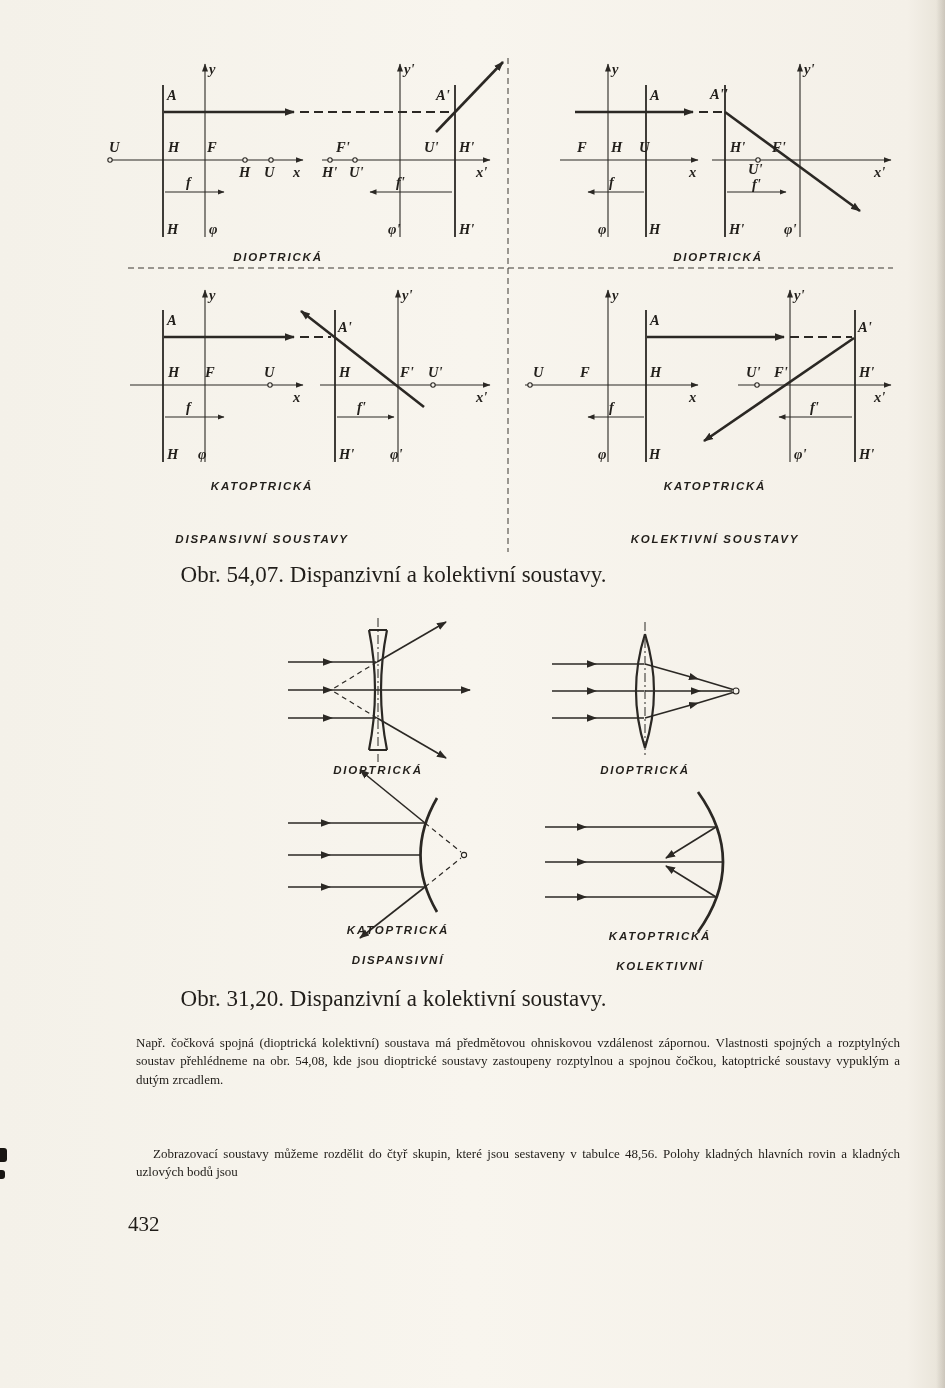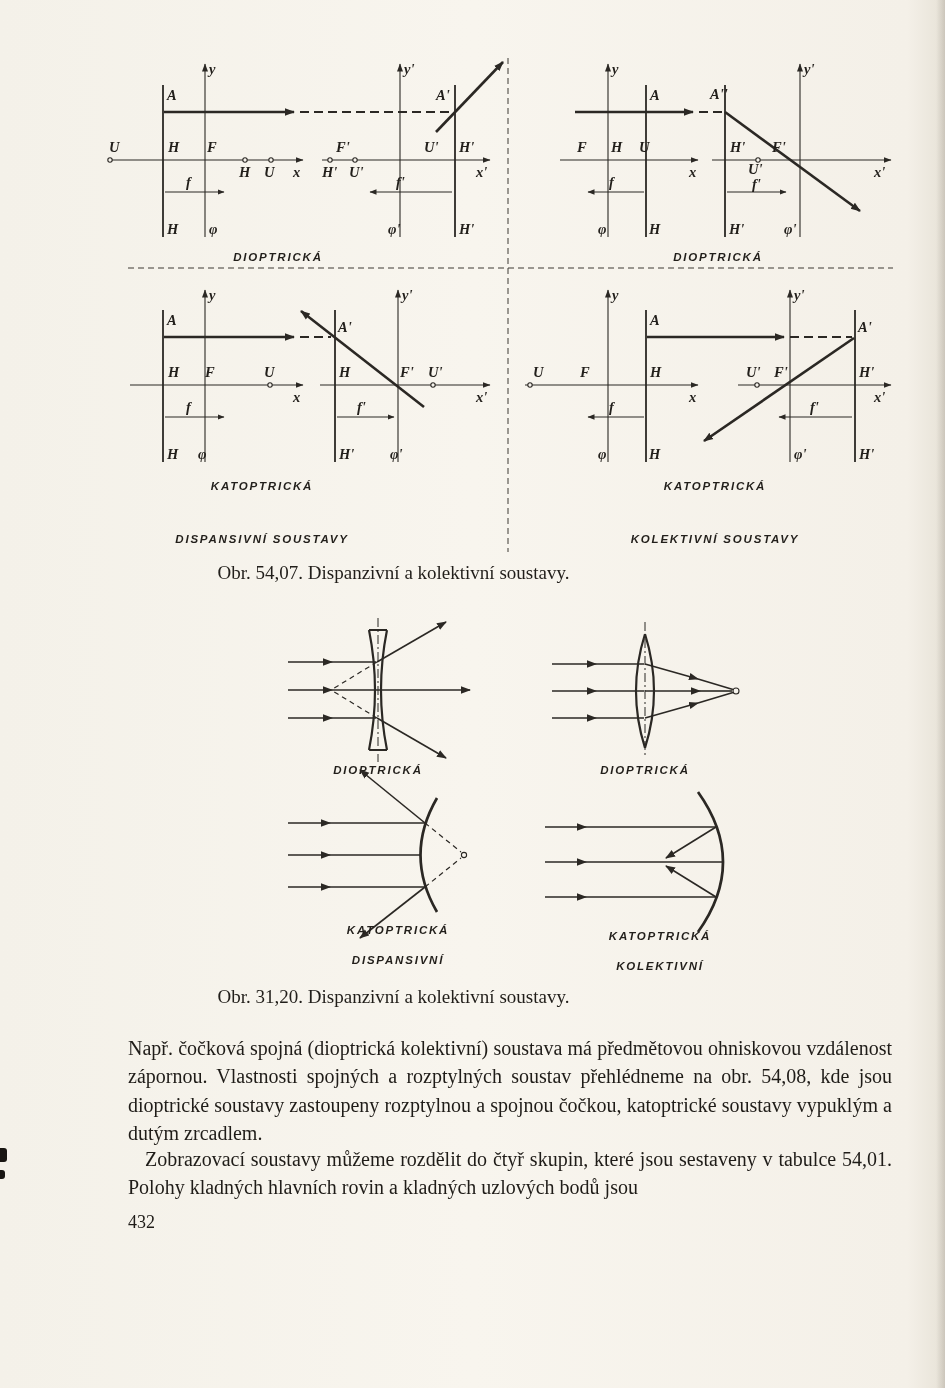--- a/index.html
+++ b/index.html
@@ -19,25 +19,25 @@
   .dsh{stroke-width:1.2;stroke-dasharray:5 4}
   .dd{stroke-width:1;stroke-dasharray:9 3 2 3}
   .lens{stroke-width:2.2}
   .mir{stroke-width:2.7}
   .r2{stroke-width:1.6}
   .pt{fill:#f7f4ed;stroke:#2b2824;stroke-width:1.1}
   text{fill:#221f1b}
   .dlab{font-style:italic;font-weight:600;font-size:14.5px;font-family:"Liberation Serif",serif}
   .dcap{font-style:italic;font-weight:700;font-size:11.5px;font-family:"Liberation Sans",sans-serif;
         letter-spacing:1.8px;text-anchor:middle}
-  .caption{position:absolute;left:0;width:787px;text-align:center;font-size:19px;color:#211e1a}
-  .bodytext{position:absolute;left:128px;width:764px;font-size:20px;line-height:1.42;
+  .caption{position:absolute;left:0;width:787px;text-align:center;font-size:23px;color:#211e1a}
+  .bodytext{position:absolute;left:136px;width:764px;font-size:13px;line-height:1.42;
             text-align:justify;color:#1f1c18}
   .indent{text-indent:17px}
-  .pagenum{position:absolute;left:128px;top:1212px;font-size:18px}
+  .pagenum{position:absolute;left:128px;top:1212px;font-size:21px}
   .artifact{position:absolute;left:0;background:#181512;border-radius:0 3px 3px 0}
   .edge-shadow{position:absolute;right:0;top:0;width:9px;height:100%;
                background:linear-gradient(90deg,rgba(0,0,0,0),rgba(60,50,40,.16))}
 </style>
 </head>
 <body>
 
 <div class="page">
 
   <svg width="945" height="560" viewBox="0 0 945 560" style="top:0">
@@ -281,20 +281,20 @@
       <line class="r2" x1="716" y1="227" x2="666" y2="258" marker-end="url(#arR2)"></line>
       <line class="r2" x1="716" y1="297" x2="666" y2="266" marker-end="url(#arR2)"></line>
       <text class="dcap" x="660" y="340">KATOPTRICKÁ</text>
       <text class="dcap" x="660" y="370">KOLEKTIVNÍ</text>
     </g>
   </svg>
 
   <div class="caption" style="top:986px">Obr. 31,20. Dispanzivní a kolektivní soustavy.</div>
 
   <div class="bodytext" style="top:1034px">Např. čočková spojná (dioptrická kolektivní) soustava má předmětovou ohniskovou vzdálenost zápornou. Vlastnosti spojných a rozptylných soustav přehlédneme na obr. 54,08, kde jsou dioptrické soustavy zastoupeny rozptylnou a spojnou čočkou, katoptrické soustavy vypuklým a dutým zrcadlem.</div>
-  <div class="bodytext indent" style="top:1145px">Zobrazovací soustavy můžeme rozdělit do čtyř skupin, které jsou sestaveny v tabulce 54,01. Polohy kladných hlavních rovin a kladných uzlových bodů jsou</div>
+  <div class="bodytext indent" style="top:1145px">Zobrazovací soustavy můžeme rozdělit do čtyř skupin, které jsou sestaveny v tabulce 48,56. Polohy kladných hlavních rovin a kladných uzlových bodů jsou</div>
 
   <div class="pagenum">432</div>
 
   <div class="artifact" style="top:1148px;width:7px;height:14px"></div>
   <div class="artifact" style="top:1170px;width:5px;height:9px"></div>
   <div class="edge-shadow"></div>
 </div>
 
 </body></html>

